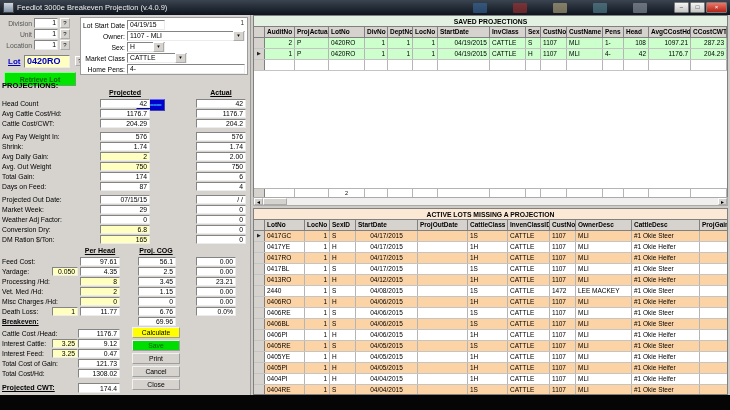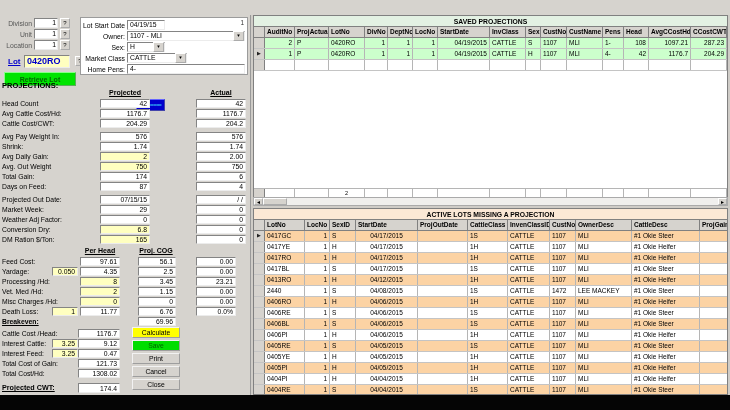--- a/index.html
+++ b/index.html
@@ -79,20 +79,32 @@
   .hscroll.abs{position:absolute;left:2px;right:2px;top:182px;}
   .sarrow{width:9px;background:#d6d3ce;border:1px outset #fff;font-size:5px;line-height:6px;text-align:center;box-sizing:border-box;flex-shrink:0;}
   .sthumb{width:24px;background:#d6d3ce;border:1px outset #fff;box-sizing:border-box;flex-shrink:0;}
   .strack{flex:1;}
 </style>
 </head>
 <body>
 
 <div class="screen">
 
+  <div class="titlebar">
+    <span class="ticon"></span>
+    <span class="ttext">Feedlot 3000e Breakeven Projection (v.4.0.9)</span>
+    <span class="bgicon" style="background:#3a6ea5"></span>
+    <span class="bgicon" style="background:#b03030"></span>
+    <span class="bgicon" style="background:#c8b888"></span>
+    <span class="bgicon" style="background:#5d8f9e"></span>
+    <span class="bgicon" style="background:#9aa4ae"></span>
+    <span class="wbtn">–</span>
+    <span class="wbtn">□</span>
+    <span class="wbtn close">×</span>
+  </div>
 
   <div class="main">
 
     <div class="left-panel">
 
       <div class="sel-row" style="top:3px">
         <span class="sel-lbl">Division</span>
         <span class="sfield">1</span>
         <button class="qbtn">?</button>
       </div>

